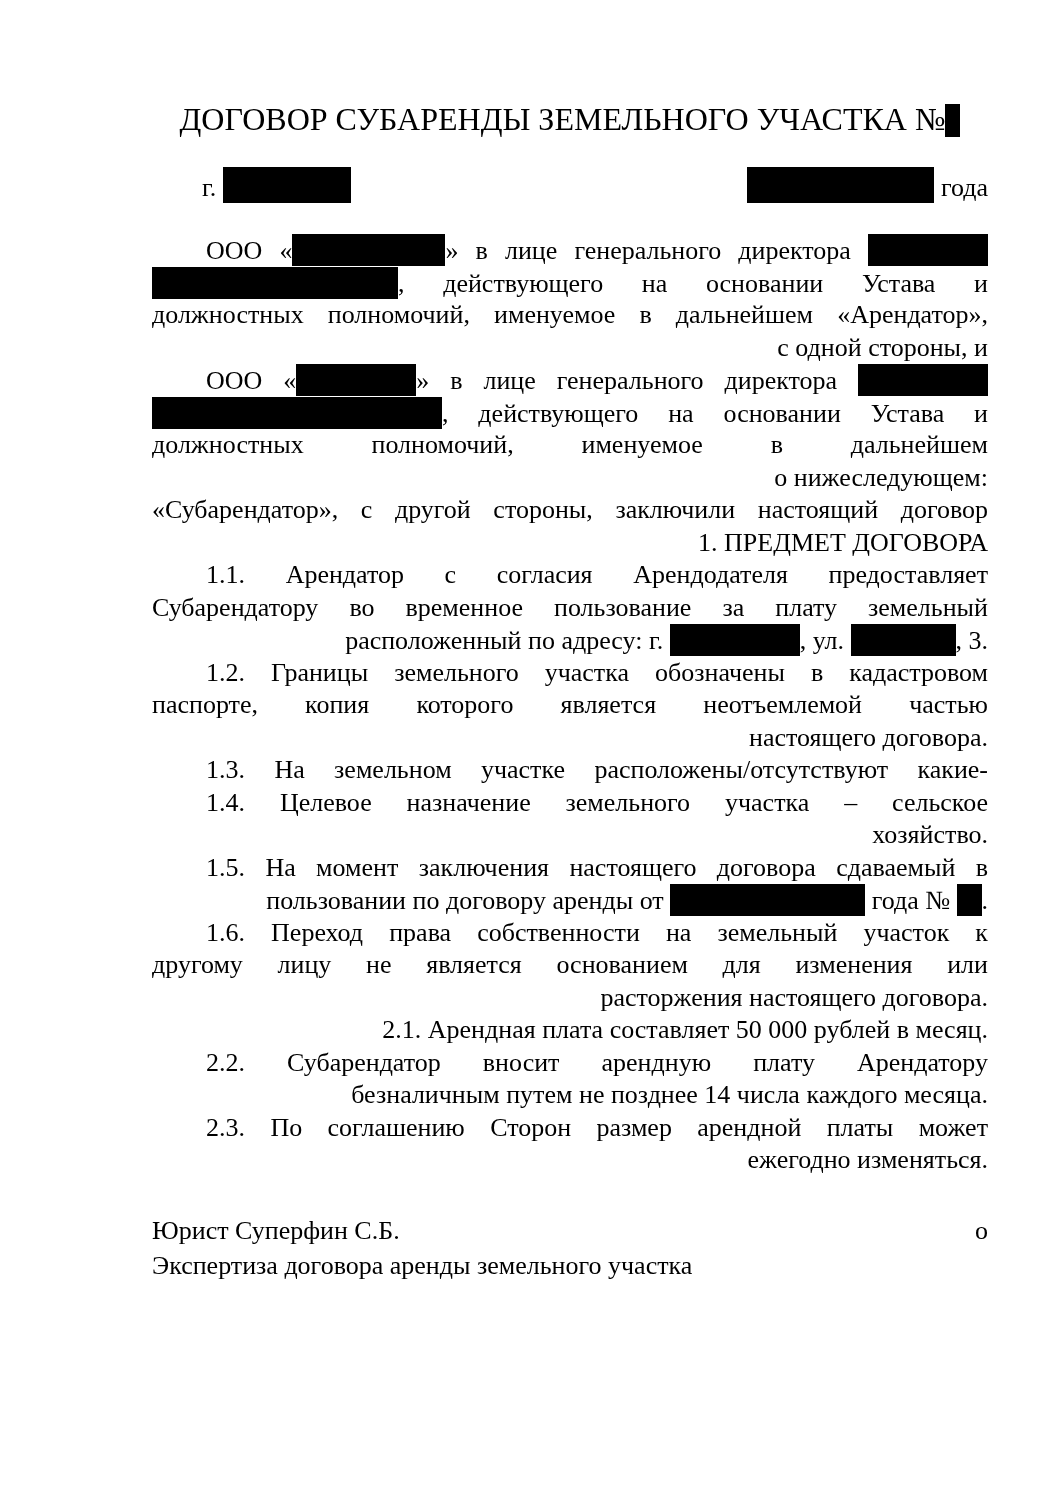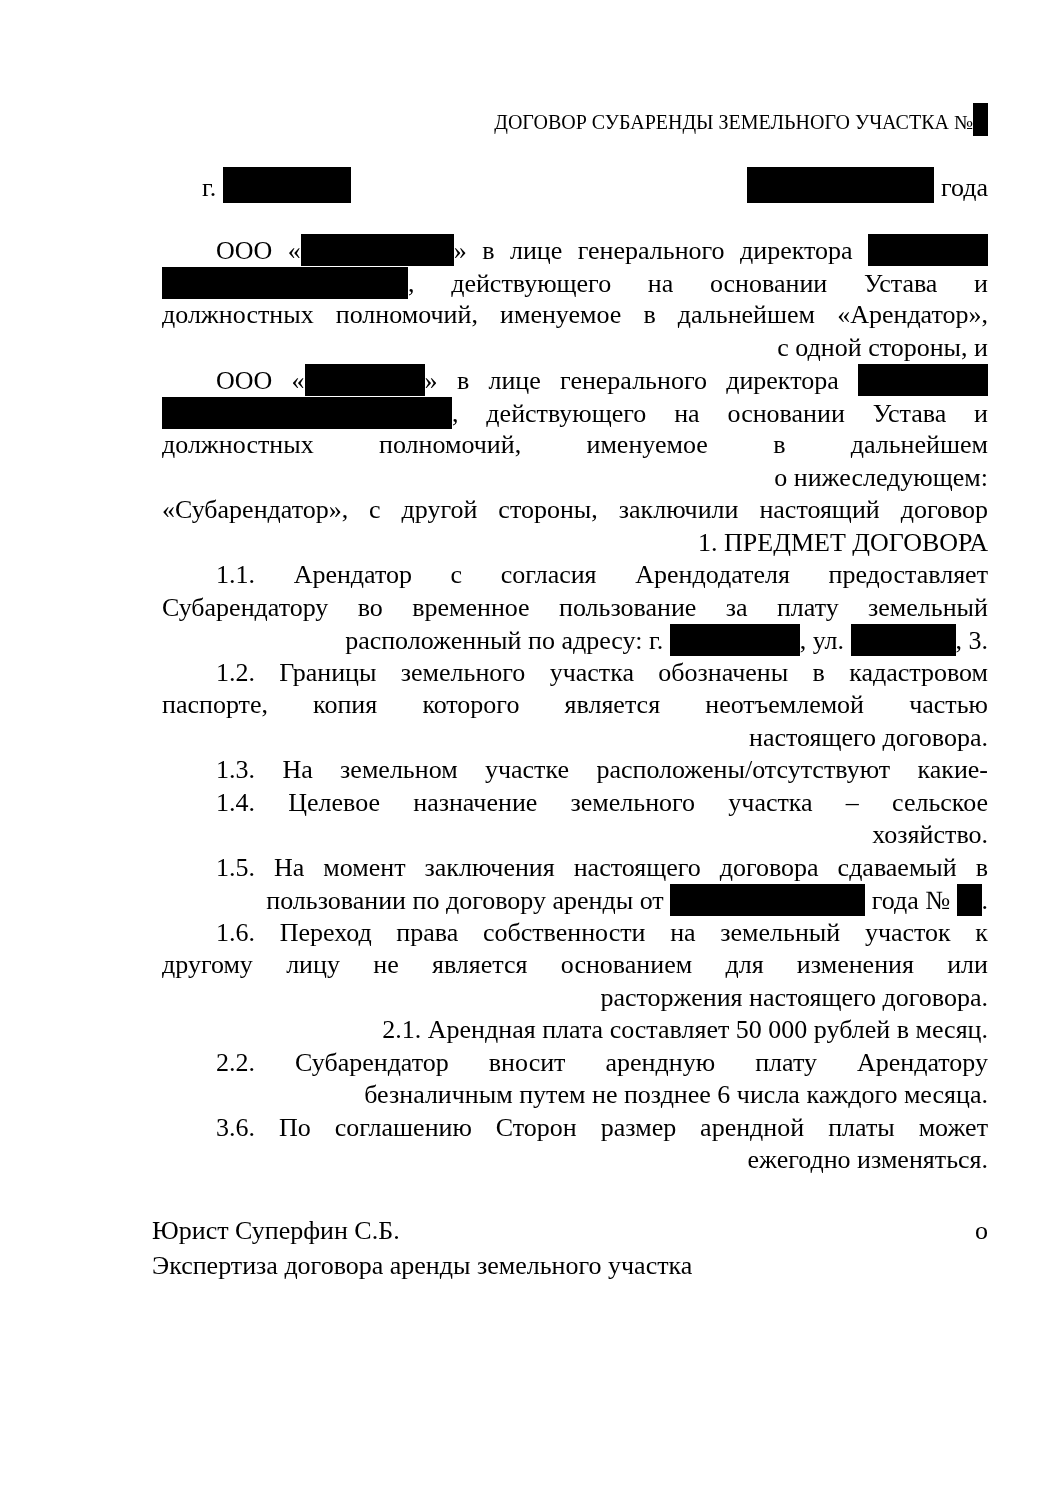--- a/index.html
+++ b/index.html
@@ -12,29 +12,29 @@
     overflow: hidden;
   }
   .page {
     position: absolute; left: 0; top: 0;
     width: 1061px; height: 1500px;
     background: #ffffff;
     padding: 103px 73px 0 152px;
   }
   .content { width: 836px; }
   .title-line {
-    font-size: 20px; line-height: 33px; height: 33px;
-    text-align: right; white-space: nowrap;
+    font-size: 32px; line-height: 33px; height: 33px;
+    text-align: center; white-space: nowrap;
   }
   .gap { width: 100%; }
   .line {
     font-size: 26px; line-height: 32.5px; height: 32.5px;
     overflow: hidden;
   }
-  .line.justify { text-align: justify; text-align-last: justify; margin-left: 10px; }
+  .line.justify { text-align: justify; text-align-last: justify; }
   .line.left-line { text-align: right; }
   .line.indent { text-indent: 54px; }
   .line.split {
     display: flex; justify-content: space-between; align-items: center;
     height: 38px; line-height: 38px; text-indent: 0;
   }
   .redaction {
     display: inline-block;
     background: #000000;
     height: 32px;
@@ -79,22 +79,22 @@
         <div class="line justify indent">1.3. На земельном участке расположены/отсутствуют какие-</div>
         <div class="line justify indent">1.4. Целевое назначение земельного участка – сельское</div>
         <div class="line left-line">хозяйство.</div>
         <div class="line justify indent">1.5. На момент заключения настоящего договора сдаваемый в</div>
         <div class="line left-line">пользовании по договору аренды от <span class="redaction" style="width: 195px;"></span> года № <span class="redaction" style="width: 25px;"></span>.</div>
         <div class="line justify indent">1.6. Переход права собственности на земельный участок к</div>
         <div class="line justify">другому лицу не является основанием для изменения или</div>
         <div class="line left-line">расторжения настоящего договора.</div>
         <div class="line left-line indent">2.1. Арендная плата составляет 50 000 рублей в месяц.</div>
         <div class="line justify indent">2.2. Субарендатор вносит арендную плату Арендатору</div>
-        <div class="line left-line">безналичным путем не позднее 6 числа каждого месяца.</div>
-        <div class="line justify indent">3.6. По соглашению Сторон размер арендной платы может</div>
+        <div class="line left-line">безналичным путем не позднее 14 числа каждого месяца.</div>
+        <div class="line justify indent">2.3. По соглашению Сторон размер арендной платы может</div>
         <div class="line left-line">ежегодно изменяться.</div>
       </div>
 
     <div class="footer">
       <div class="fline split">
         <span>Юрист Суперфин С.Б.</span>
         <span>о</span>
       </div>
       <div class="fline">Экспертиза договора аренды земельного участка</div>
     </div>

